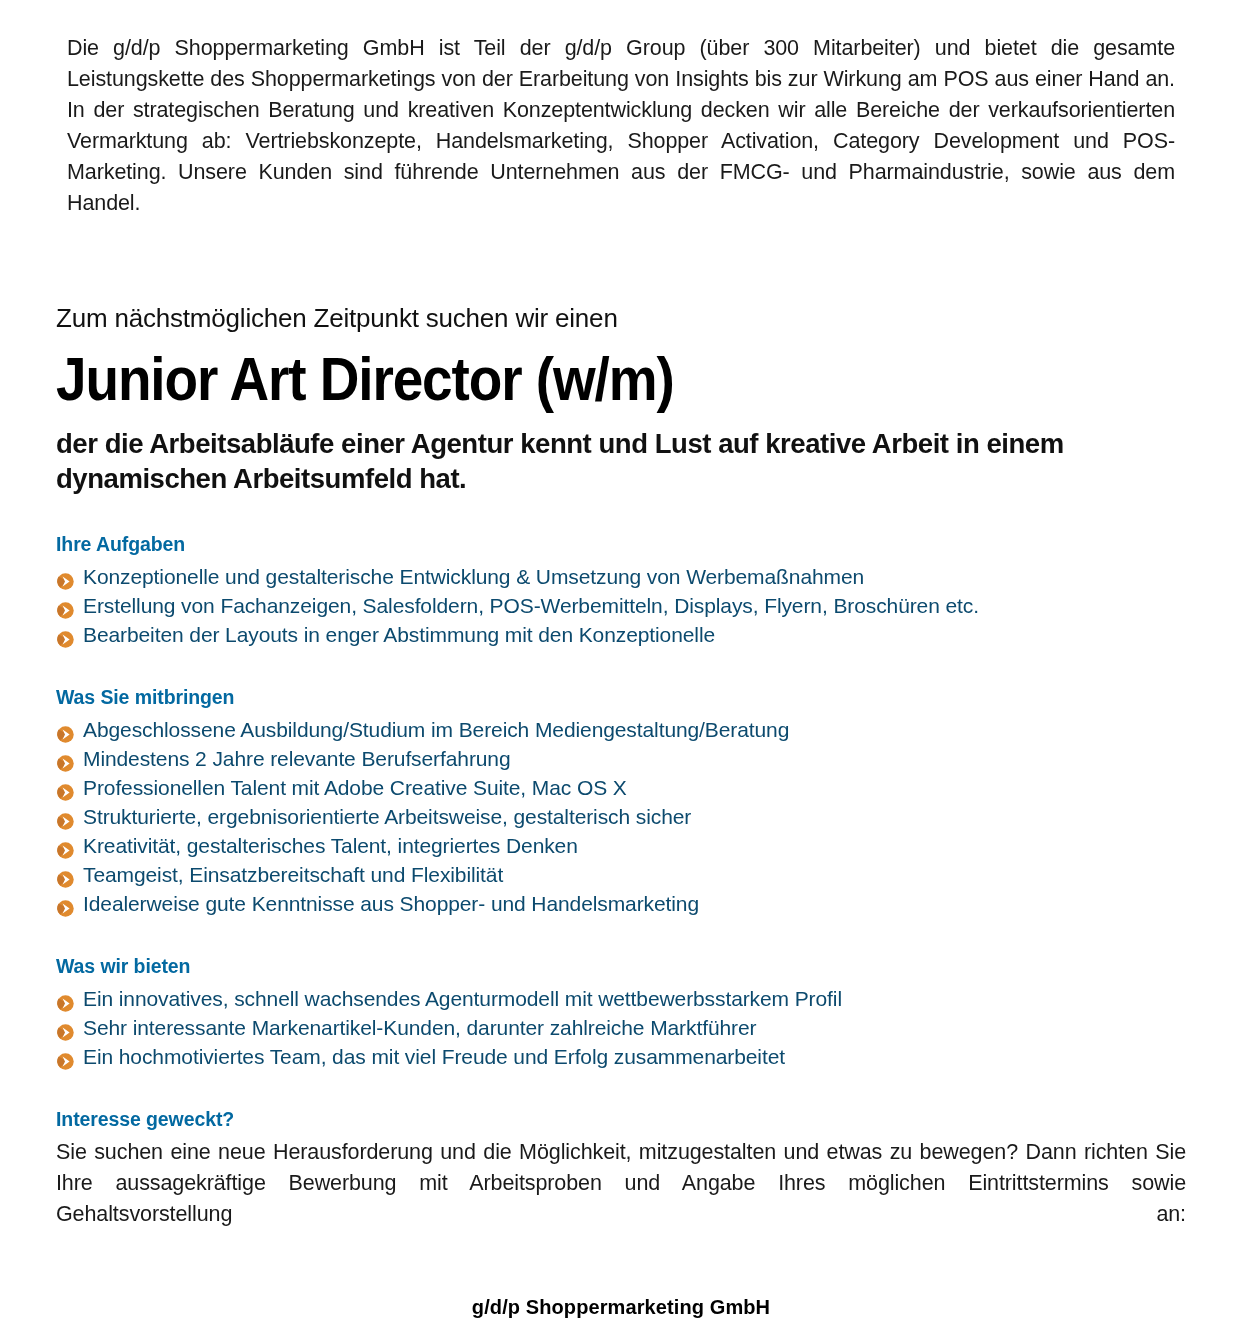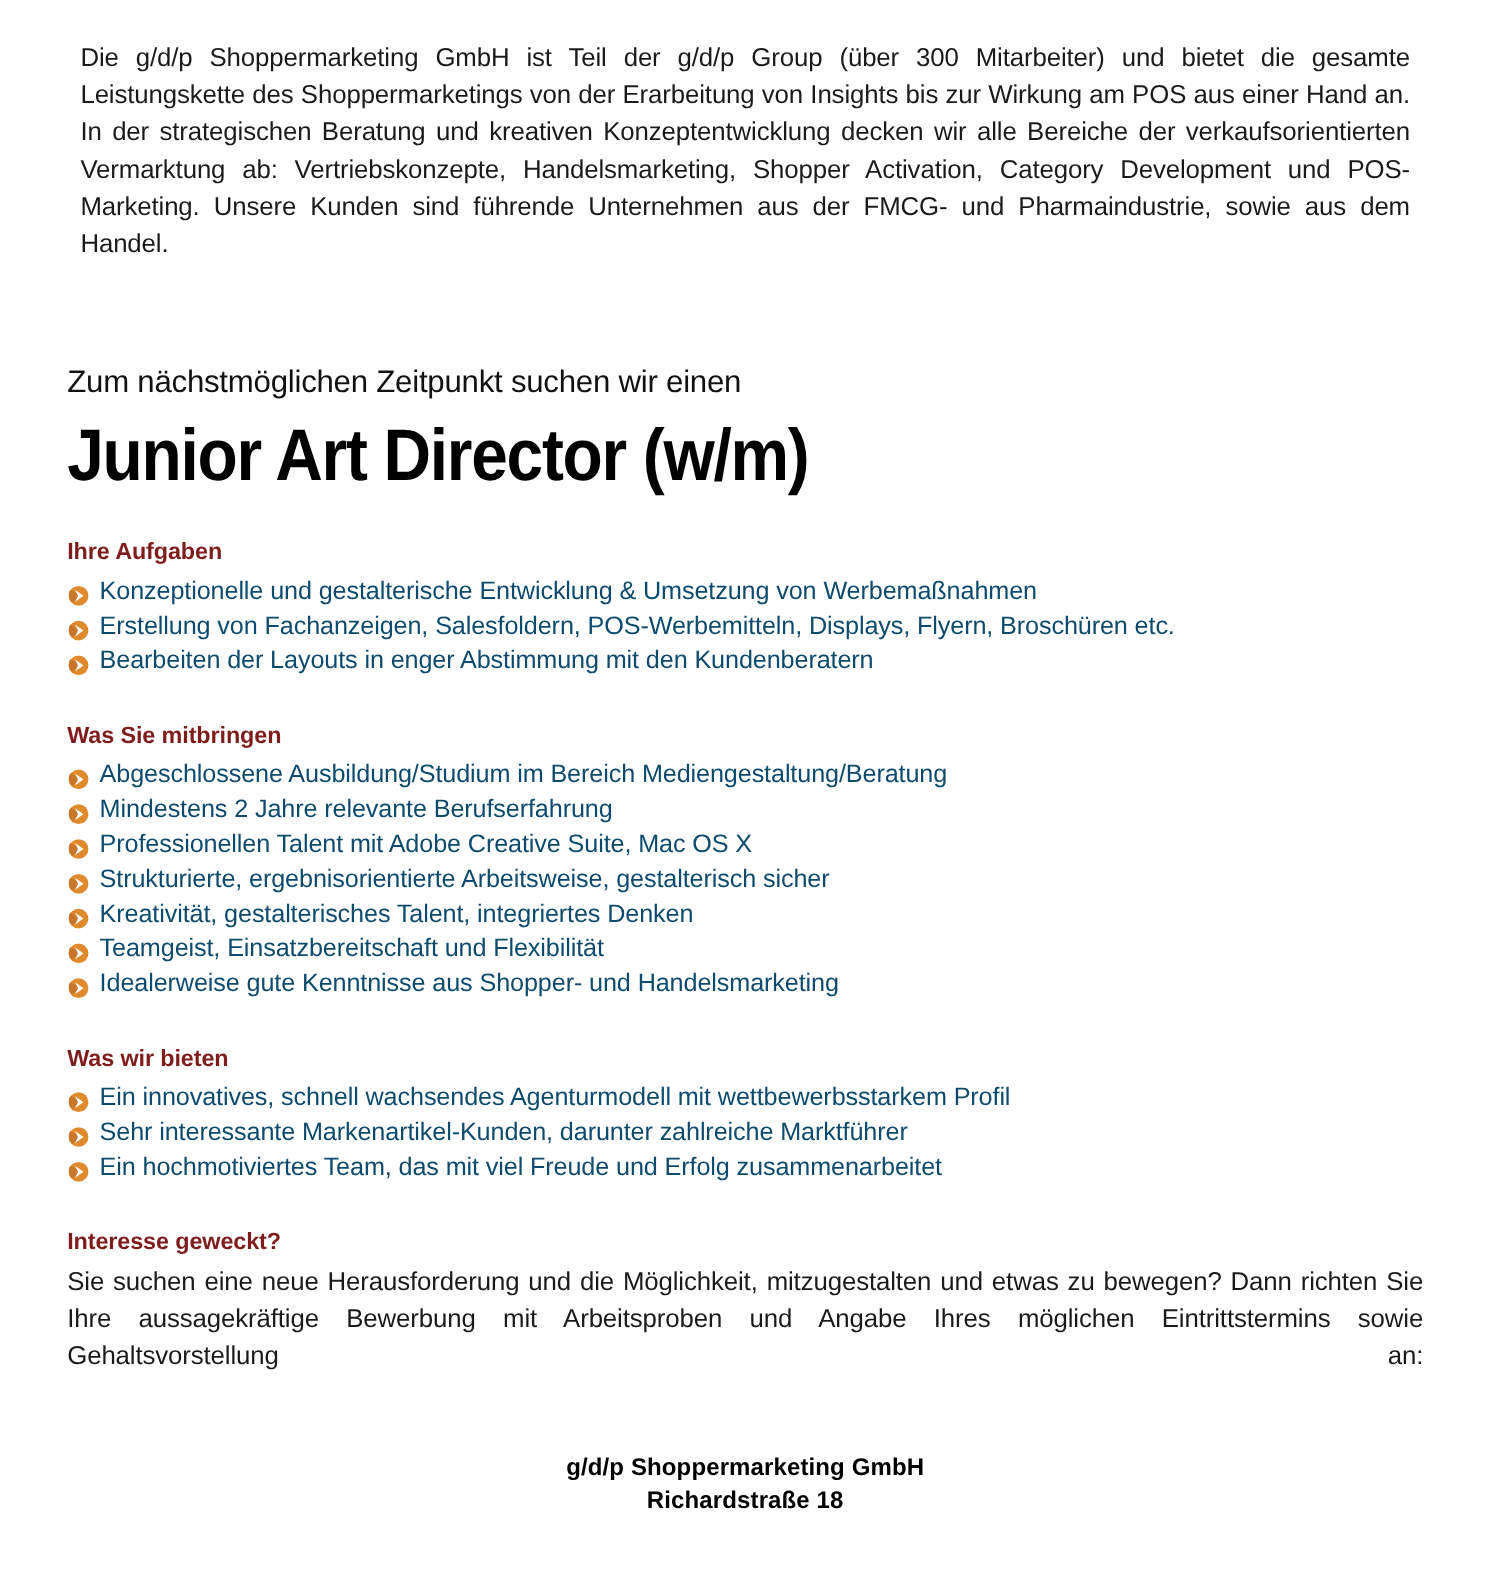--- a/index.html
+++ b/index.html
@@ -76,21 +76,21 @@
 
   
   .section {
     margin-top: 36px;
   }
   .section-heading {
     font-size: 19.5px;
     font-weight: 700;
     line-height: 24px;
     letter-spacing: -0.1px;
-    color: #7f1d1d;
+    color: #0369a1;
     margin-bottom: 6px;
   }
   ul.bullets {
     list-style: none;
     margin: 0;
     padding: 0;
   }
   ul.bullets li {
     position: relative;
     padding-left: 27px;
@@ -145,20 +145,21 @@
 
 <div class="page">
   <div class="content">
 
     <p class="intro">Die g/d/p Shoppermarketing GmbH ist Teil der g/d/p Group (über 300 Mitarbeiter) und bietet die gesamte Leistungskette des Shoppermarketings von der Erarbeitung von Insights bis zur Wirkung am POS aus einer Hand an. In der strategischen Beratung und kreativen Konzeptentwicklung decken wir alle Bereiche der verkaufsorientierten Vermarktung ab: Vertriebskonzepte, Handelsmarketing, Shopper Activation, Category Development und POS-Marketing. Unsere Kunden sind führende Unternehmen aus der FMCG- und Pharmaindustrie, sowie aus dem Handel.</p>
 
     <div class="kicker">Zum nächstmöglichen Zeitpunkt suchen wir einen</div>
 
     <div class="headline">Junior Art Director (w/m)</div>
 
+    <div class="subheadline">der die Arbeitsabläufe einer Agentur kennt und Lust auf kreative Arbeit in einem dynamischen Arbeitsumfeld hat.</div>
 
     <div class="section">
       <div class="section-heading">Ihre Aufgaben</div>
       <ul class="bullets">
         <li>
           <span class="bullet-icon">
             <svg viewBox="0 0 17 17" width="17" height="17" aria-hidden="true">
               <circle cx="8.5" cy="8.5" r="8.2" fill="#E08A2E"></circle>
               <path d="M1.6 3.4 A8.2 8.2 0 0 0 3.1 14.3 L10.2 8.2 Z" fill="#C8762A"></path>
               <path d="M5.6 3.6 L12.6 8.5 L5.6 13.4 L8.0 8.5 Z" fill="#ffffff"></path>
@@ -177,21 +178,21 @@
           <span>Erstellung von Fachanzeigen, Salesfoldern, POS-Werbemitteln, Displays, Flyern, Broschüren etc.</span>
         </li>
         <li>
           <span class="bullet-icon">
             <svg viewBox="0 0 17 17" width="17" height="17" aria-hidden="true">
               <circle cx="8.5" cy="8.5" r="8.2" fill="#E08A2E"></circle>
               <path d="M1.6 3.4 A8.2 8.2 0 0 0 3.1 14.3 L10.2 8.2 Z" fill="#C8762A"></path>
               <path d="M5.6 3.6 L12.6 8.5 L5.6 13.4 L8.0 8.5 Z" fill="#ffffff"></path>
             </svg>
           </span>
-          <span>Bearbeiten der Layouts in enger Abstimmung mit den Kundenberatern</span>
+          <span>Bearbeiten der Layouts in enger Abstimmung mit den Konzeptionelle</span>
         </li>
       </ul>
     </div>
 
     <div class="section">
       <div class="section-heading">Was Sie mitbringen</div>
       <ul class="bullets">
         <li>
           <span class="bullet-icon">
             <svg viewBox="0 0 17 17" width="17" height="17" aria-hidden="true">

